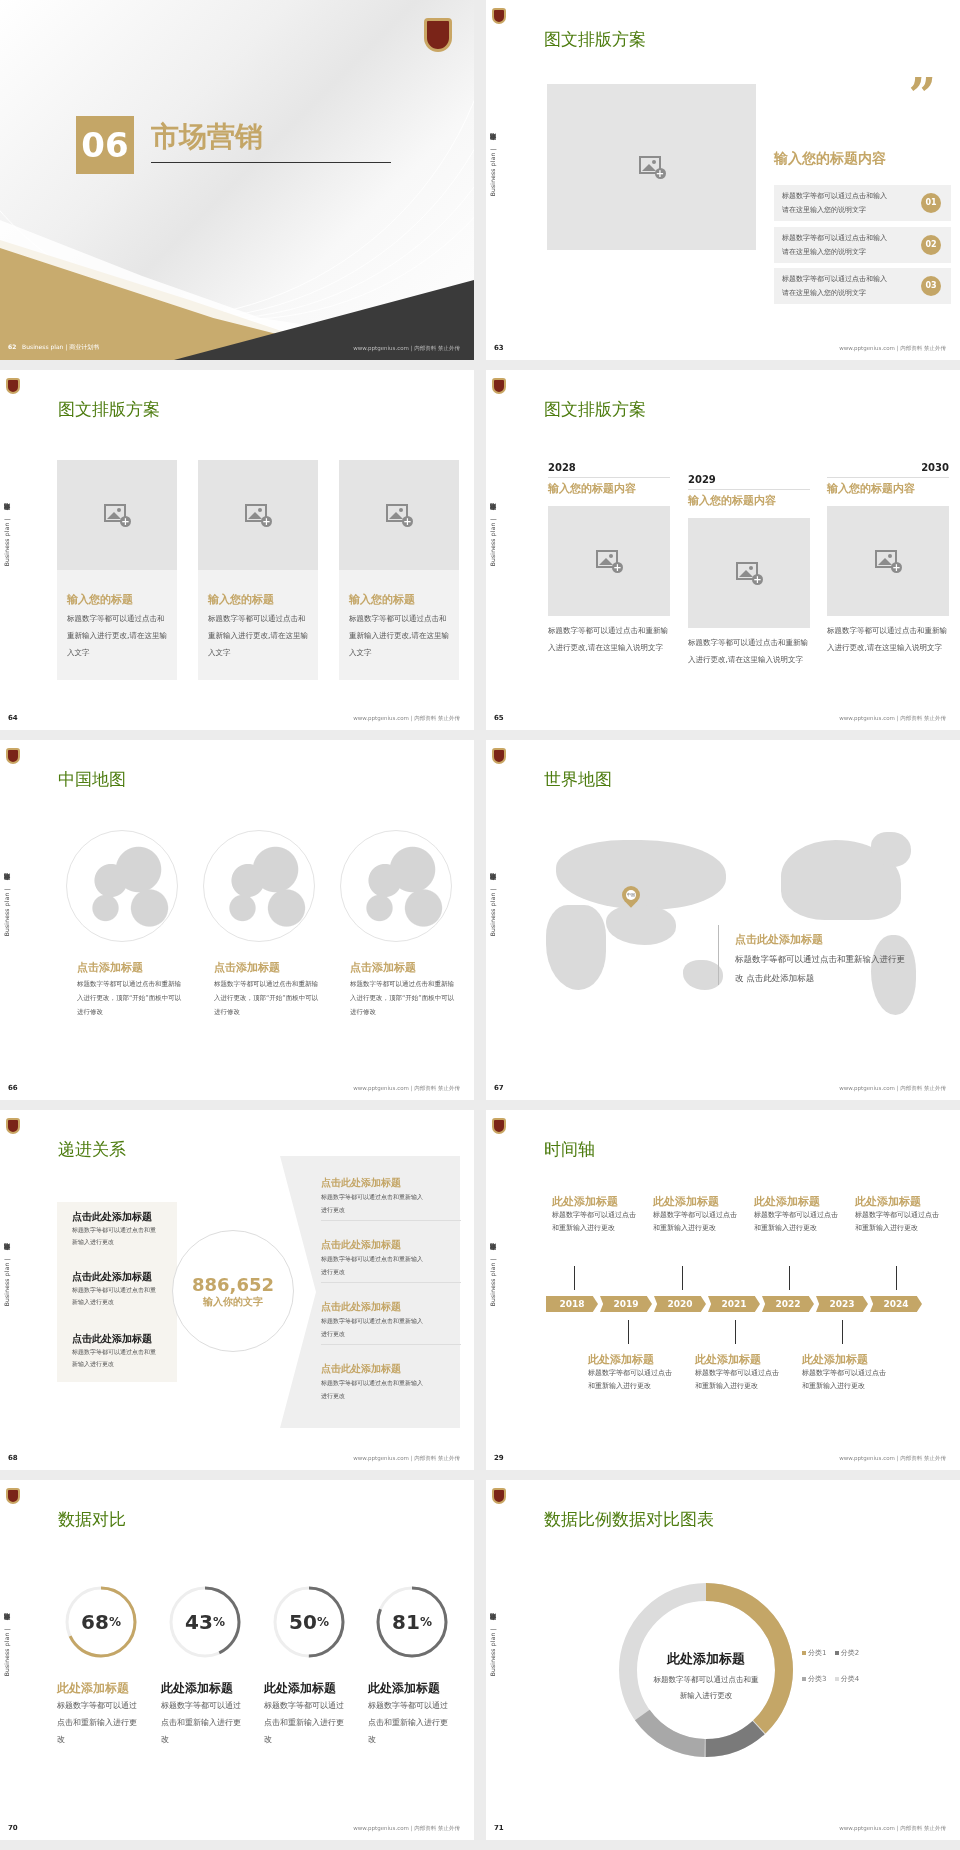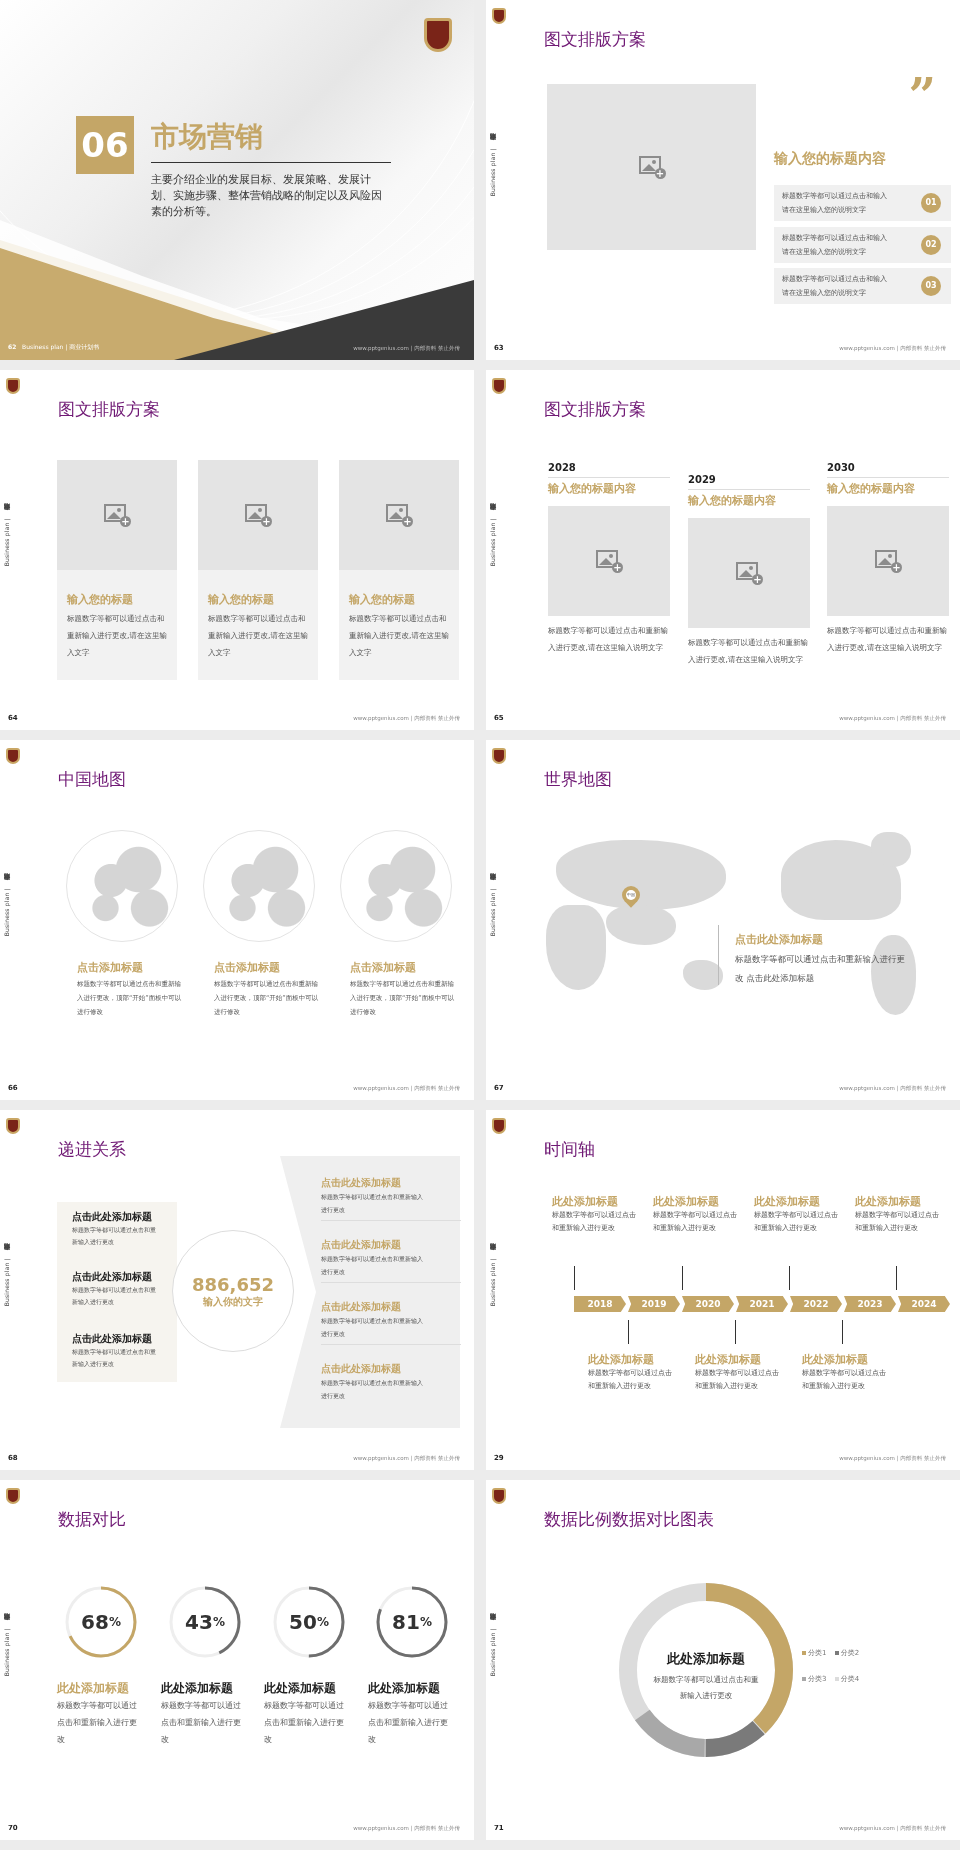--- a/index.html
+++ b/index.html
@@ -7,21 +7,21 @@
   .grid { position: absolute; left: 0; top: 0; width: 960px; }
   .slide { position: absolute; width: 474px; height: 360px; background: #fff; overflow: hidden; }
   .s-l { left: 0; }
   .s-r { left: 486px; }
   .r1 { top: 0; } .r2 { top: 370px; } .r3 { top: 740px; } .r4 { top: 1110px; } .r5 { top: 1480px; }
   .logo { position: absolute; left: 6px; top: 8px; width: 14px; height: 16px; background: #7a2418; border: 2px solid #c9a664; border-radius: 3px 3px 7px 7px; }
   .side { position: absolute; left: 3px; top: 145px; writing-mode: vertical-rl; transform: rotate(180deg); font-size: 6px; color: #444; letter-spacing: 0.2px; }
   .side b { font-weight: bold; }
   .pnum { position: absolute; left: 8px; bottom: 8px; font-size: 7px; font-weight: bold; color: #222; }
   .foot { position: absolute; right: 14px; bottom: 8px; font-size: 5.5px; color: #888; }
-  .title { position: absolute; left: 58px; top: 28px; font-size: 17px; color: #701a75; }
+  .title { position: absolute; left: 58px; top: 28px; font-size: 17px; color: #4d7c0f; }
   .gold { color: #c4a667; }
   .ph { background: #e4e4e4; position: absolute; display: flex; align-items: center; justify-content: center; }
   .imgicon { width: 26px; height: 22px; position: relative; }
   .imgicon .fr { position: absolute; left: 0; top: 0; width: 22px; height: 18px; border: 2px solid #8c8c8c; }
   .imgicon .mt { position: absolute; left: 3px; top: 8px; width: 0; height: 0; border-left: 7px solid transparent; border-right: 7px solid transparent; border-bottom: 7px solid #8c8c8c; }
   .imgicon .sun { position: absolute; left: 13px; top: 4px; width: 4px; height: 4px; border-radius: 50%; background: #8c8c8c; }
   .imgicon .plus { position: absolute; right: -1px; bottom: -1px; width: 11px; height: 11px; border-radius: 50%; background: #8c8c8c; color: #fff; font-size: 10px; line-height: 11px; text-align: center; font-weight: bold; }
   .txt { font-size: 8px; color: #555; line-height: 15px; }
   .h2 { font-size: 11px; font-weight: bold; }
   
@@ -45,21 +45,21 @@
   .cont { position: absolute; background: #dadada; border-radius: 40% 50% 45% 55%; }
   .pin { position: absolute; left: 136px; top: 146px; width: 18px; height: 18px; border-radius: 50% 50% 50% 0; transform: rotate(-45deg); background: #c4a667; }
   .pin-in { position: absolute; left: 140px; top: 150px; width: 10px; height: 10px; border-radius: 50%; background: #fff; font-size: 4px; text-align: center; line-height: 10px; color: #555; }
   
   .left-panel { position: absolute; left: 57px; top: 92px; width: 120px; height: 180px; background: #f6f4ef; }
   .right-panel { position: absolute; left: 280px; top: 46px; width: 180px; height: 272px; background: #efefef; clip-path: polygon(0 0, 100% 0, 100% 100%, 0 100%, 20% 50%); }
   .center-circle { position: absolute; left: 172px; top: 120px; width: 122px; height: 122px; border-radius: 50%; border: 1px solid #ddd; background: #fff; display: flex; flex-direction: column; align-items: center; justify-content: center; }
   .prog-item-l { position: absolute; left: 72px; width: 110px; }
   .prog-item-r { position: absolute; left: 321px; width: 140px; border-bottom: 1px solid #ddd; padding-bottom: 4px; }
   
-  .tl-bar { position: absolute; left: 60px; top: 186px; width: 378px; height: 16px; display: flex; margin-left: 28px; }
+  .tl-bar { position: absolute; left: 60px; top: 186px; width: 378px; height: 16px; display: flex; }
   .tl-seg { height: 16px; background: #c4a667; color: #fff; font-size: 9px; font-weight: bold; text-align: center; line-height: 16px; margin-right: 2px; flex: 1; clip-path: polygon(0 0, 90% 0, 100% 50%, 90% 100%, 0 100%, 6% 50%); }
   .tl-seg:first-child { clip-path: polygon(0 0, 90% 0, 100% 50%, 90% 100%, 0 100%); }
   .tl-item { position: absolute; width: 86px; }
   .tl-line { position: absolute; width: 1px; height: 24px; background: #333; }
   
   .ring { position: absolute; top: 105px; width: 74px; height: 74px; }
   .ring svg { width: 74px; height: 74px; }
   .ring .pct { position: absolute; inset: 0; display: flex; align-items: center; justify-content: center; font-size: 20px; font-weight: bold; color: #333; }
   .ring .pct small { font-size: 12px; }
   .ring-cap { position: absolute; top: 200px; width: 84px; }
@@ -80,21 +80,20 @@
     <div class="arc" style="left:-160px;top:-360px;width:680px;height:680px;"></div>
     <div class="arc" style="left:-120px;top:-340px;width:660px;height:660px;"></div>
     <div class="arc" style="left:-80px;top:-320px;width:640px;height:640px;"></div>
     <div style="position:absolute;left:0;top:240px;width:474px;height:120px;background:#c8ab6e;clip-path:polygon(0 0, 40% 50%, 70% 90%, 80% 100%, 0 100%);"></div>
     <div style="position:absolute;left:0;top:220px;width:474px;height:140px;background:rgba(255,255,255,0.85);clip-path:polygon(0 0, 30% 40%, 55% 70%, 90% 88%, 100% 60%, 100% 100%, 80% 100%, 45% 70%, 0 20%);"></div>
     <div class="dark"></div>
     <div class="crest"></div>
     <div class="num06">06</div>
     <div class="sec-title">市场营销</div>
     <div class="sec-line"></div>
-    <div class="sec-desc">主要介绍企业的发展目标、发展策略、发展计划、实施步骤、整体营销战略的制定以及风险因素的分析等。</div>
     <div class="foot62l"><b>62</b>&nbsp;&nbsp;&nbsp;<span>Business plan | 商业计划书</span></div>
     <div class="foot62r">www.pptgenius.com | 内部资料 禁止外传</div>
   </div>
 
   <div class="slide s-r r1">
     <div class="logo"></div>
     <div class="side"><span>Business plan</span> | <b>商业计划书</b></div>
     <div class="title">图文排版方案</div>
     <div class="ph" style="left:61px;top:84px;width:209px;height:166px;">
       <div class="imgicon">
@@ -193,21 +192,21 @@
           <div class="imgicon">
             <div class="fr"></div>
             <div class="mt"></div>
             <div class="sun"></div>
             <div class="plus">+</div>
           </div>
         </div>
       <div class="txt" style="margin-top:6px;font-size:7.5px;line-height:17px;">标题数字等都可以通过点击和重新输入进行更改,请在这里输入说明文字</div>
     </div>
     <div style="position:absolute;left:341px;top:92px;width:122px;">
-      <div style="font-size:10px;font-weight:bold;color:#222;border-bottom:1px solid #ddd;padding-bottom:4px;">2030</div>
+      <div style="font-size:10px;font-weight:bold;color:#222;border-bottom:1px solid #ddd;padding-bottom:4px;text-align:right;">2030</div>
       <div class="gold h2" style="margin-top:3px;">输入您的标题内容</div>
       <div class="ph" style="position:relative;margin-top:10px;width:122px;height:110px;">
           <div class="imgicon">
             <div class="fr"></div>
             <div class="mt"></div>
             <div class="sun"></div>
             <div class="plus">+</div>
           </div>
         </div>
       <div class="txt" style="margin-top:6px;font-size:7.5px;line-height:17px;">标题数字等都可以通过点击和重新输入进行更改,请在这里输入说明文字</div>

